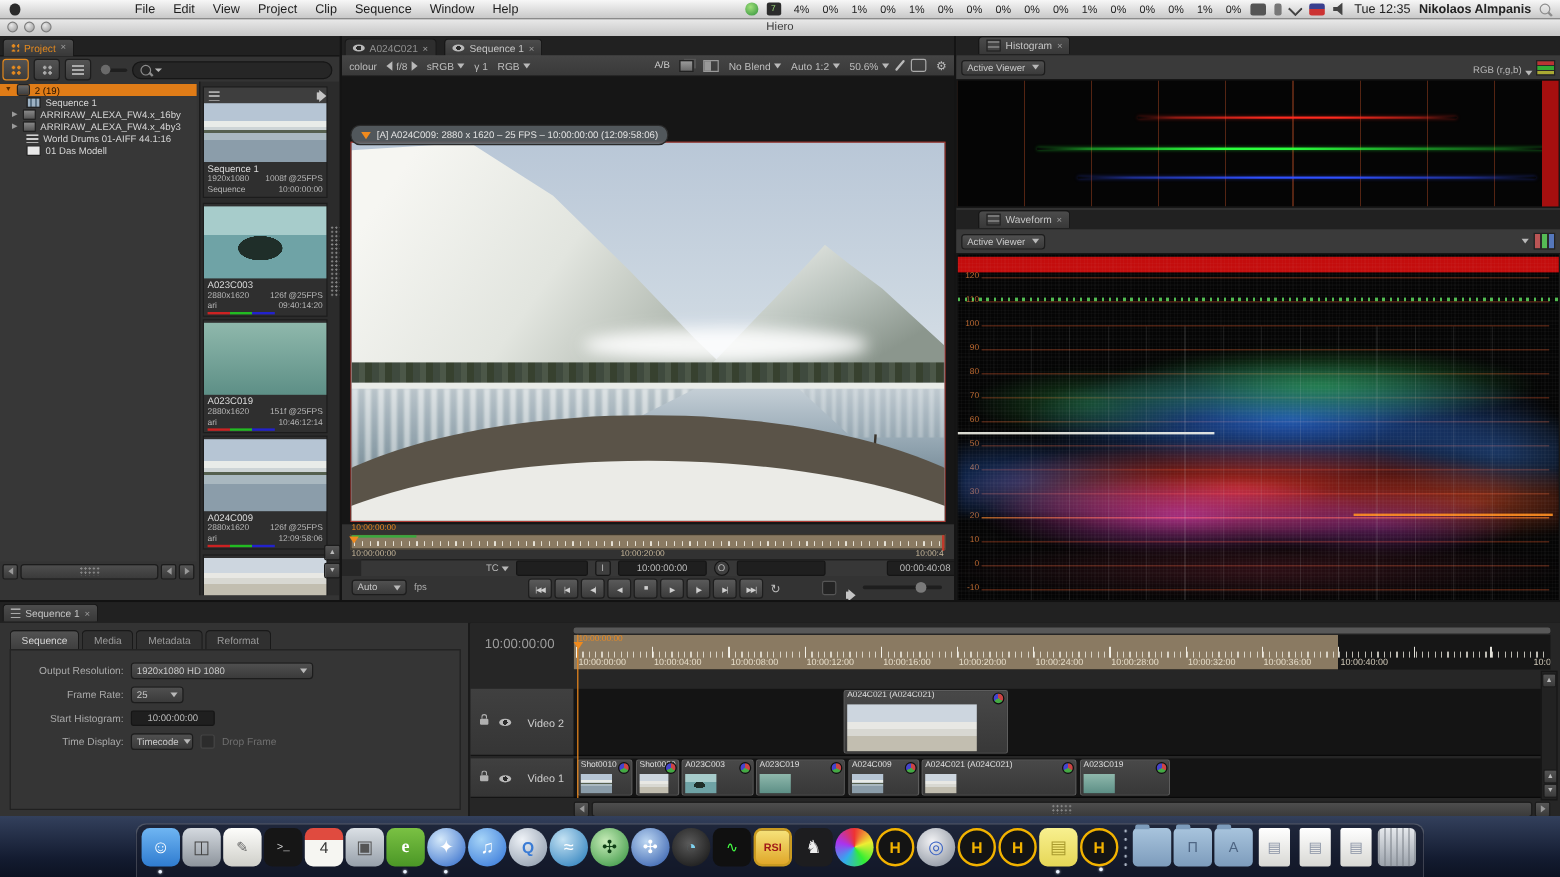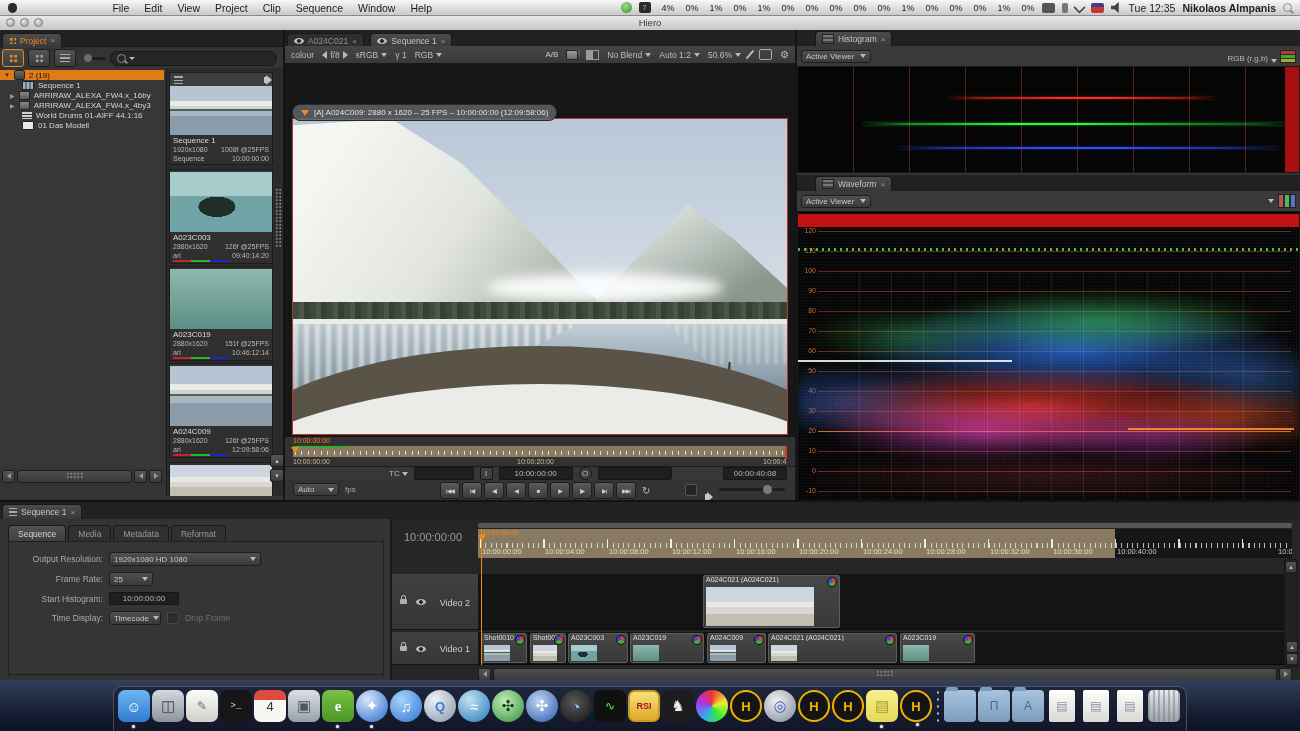--- a/index.html
+++ b/index.html
@@ -469,21 +469,21 @@
           <div class="ticks"></div>
           <span class="abs" style="left:0;top:0;width:54px;height:2px;background:#37a93c;"></span>
           <span class="abs" style="left:492px;top:0;width:2px;height:13px;background:#c0392b;"></span>
           <span class="abs or-tri" style="left:-2px;top:1px;"></span>
         </div>
         <span class="abs" style="left:8px;top:21px;font-size:7px;color:#caba9d;">10:00:00:00</span>
         <span class="abs" style="left:232px;top:21px;font-size:7px;color:#caba9d;">10:00:20:00</span>
         <span class="abs" style="left:478px;top:21px;font-size:7px;color:#caba9d;">10:00:4</span>
       </div>
 
-      <div class="abs flx" style="left:0;top:436px;width:510px;height:14px;background:#373737;border-top:1px solid #1c1c1c;gap:6px;padding:0 8px;box-sizing:border-box;">
+      <div class="abs flx" style="left:16px;top:436px;width:510px;height:14px;background:#373737;border-top:1px solid #1c1c1c;gap:6px;padding:0 8px;box-sizing:border-box;">
         <span style="margin-left:96px;font-size:8px;color:#bbb;display:inline-flex;align-items:center;gap:2px;">
             <span>TC</span>
             <span class="caret"></span>
           </span>
         <span class="fld" style="width:60px;"></span>
         <span class="fld" style="width:13px;justify-content:center;background:#3f3f3f;">I</span>
         <span class="fld" style="width:74px;justify-content:center;">10:00:00:00</span>
         <span class="fld" style="width:13px;justify-content:center;background:#3f3f3f;border-radius:7px;">O</span>
         <span class="fld" style="width:74px;"></span>
         <span style="flex:1;"></span>

